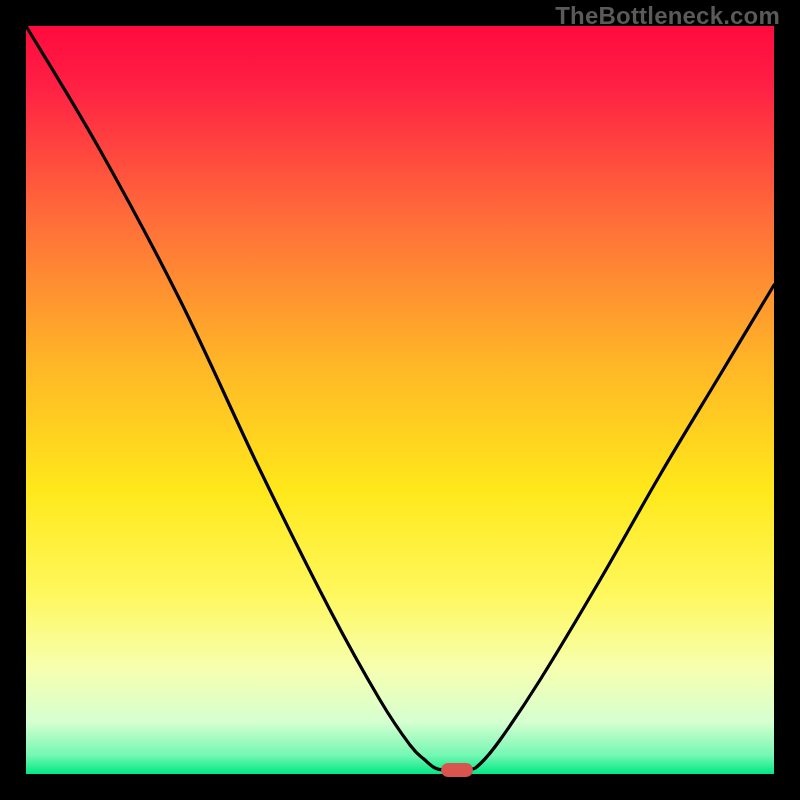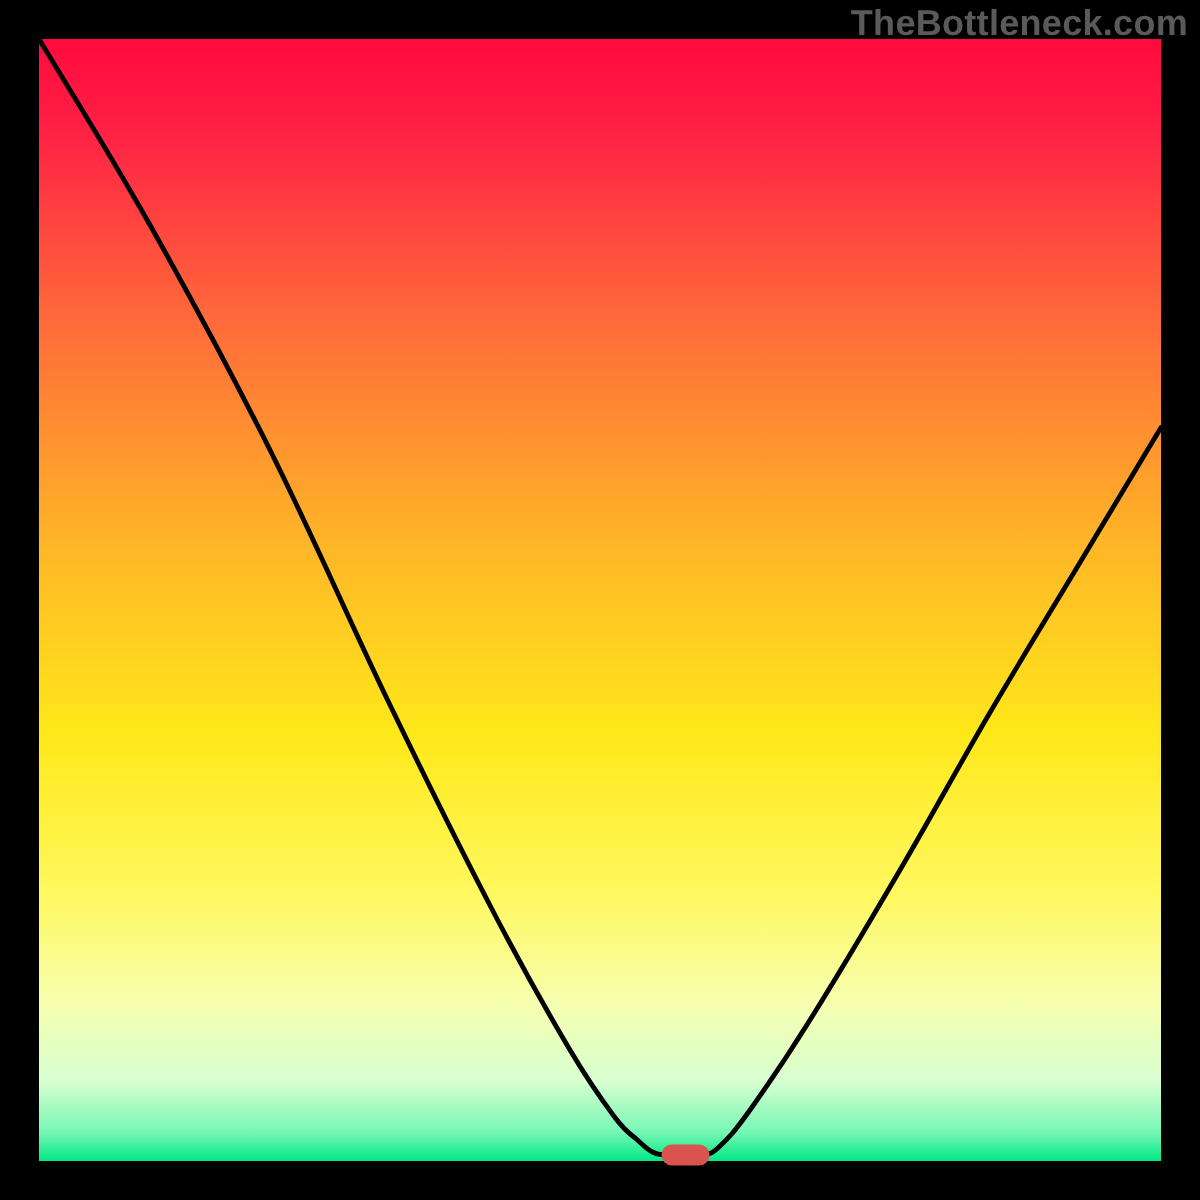--- a/index.html
+++ b/index.html
@@ -12,21 +12,21 @@
   }
   .container {
     position: relative;
     width: 800px;
     height: 800px;
     background: #000;
   }
   .watermark {
     position: absolute;
     top: 2px;
-    right: 8px;
+    right: 20px;
     color: #5a5a5a;
     font-family: Arial, Helvetica, sans-serif;
     font-size: 24px;
     font-weight: bold;
     z-index: 5;
     letter-spacing: 0.2px;
   }
   svg {
     position: absolute;
     top: 0;

